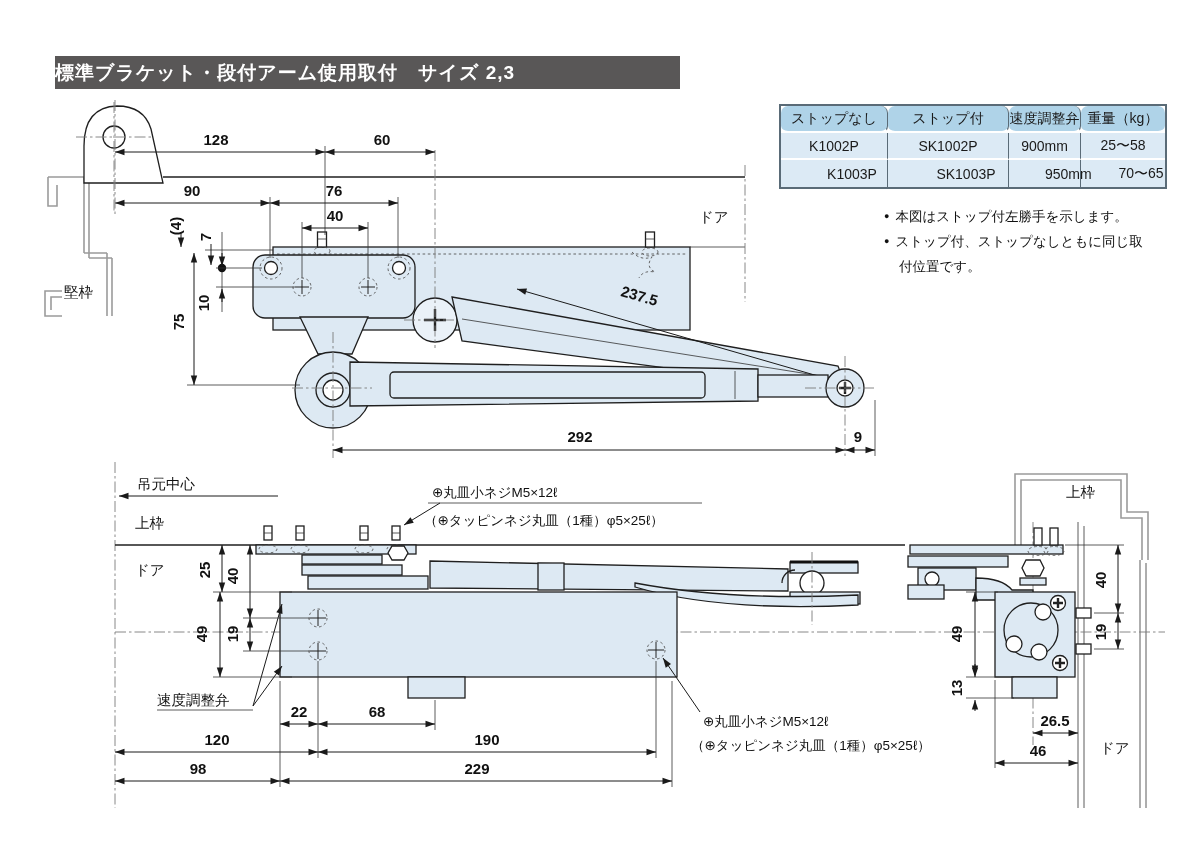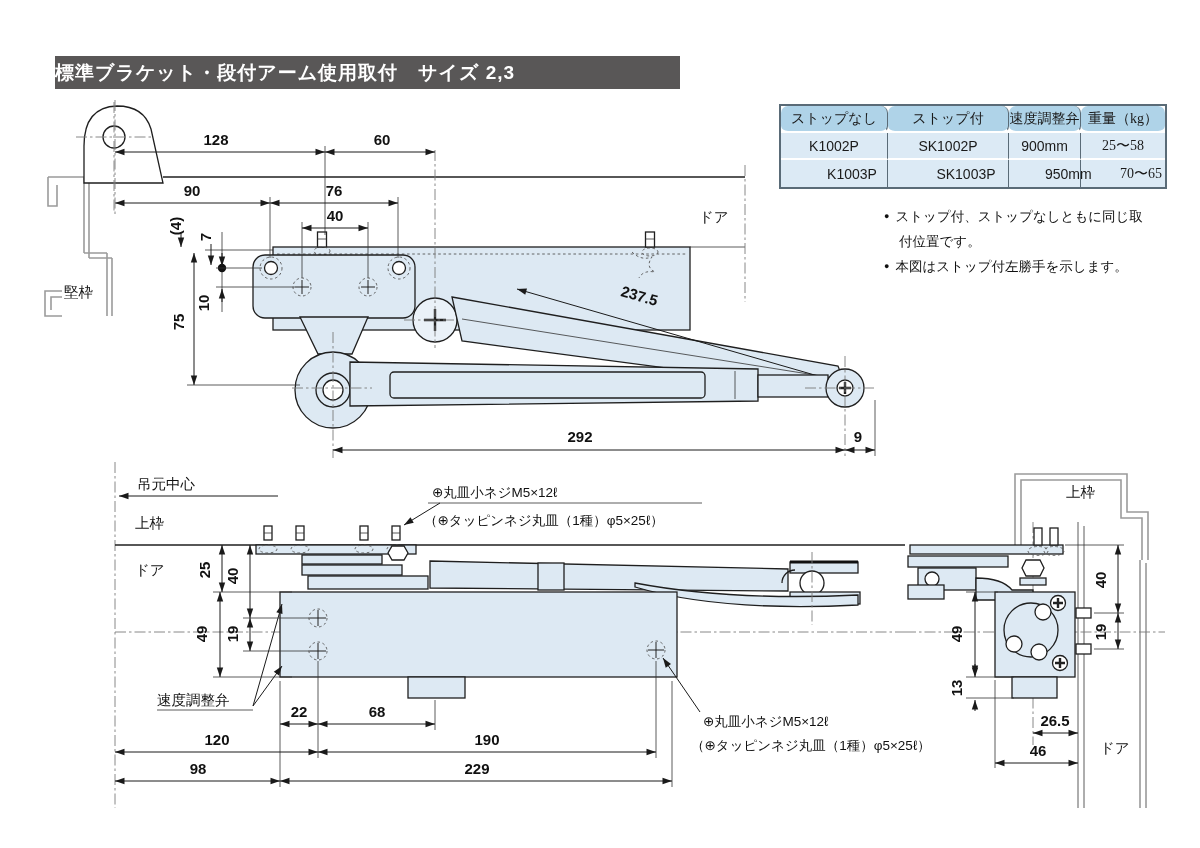--- a/index.html
+++ b/index.html
@@ -14,21 +14,21 @@
   .title-bar{position:absolute;left:55px;top:56px;width:625px;height:33px;
     background:var(--title_bg);color:var(--title_fg);display:flex;align-items:center;
     font-size:19px;font-weight:bold;letter-spacing:1px;}
   table.spec{position:absolute;left:779px;top:104px;width:388px;border-collapse:separate;
     border-spacing:0;border:2px solid var(--tbl_border);background:#fff;table-layout:fixed;}
   table.spec th,table.spec td{text-align:center;font-size:14px;font-weight:normal;
     border-right:1.5px solid var(--tbl_border);border-bottom:2px solid #ffffff;
     height:27px;vertical-align:middle;color:#1a1a1a;}
   table.spec th{background:var(--tbl_head_bg);border-radius:7px;}
   table.spec td{background:var(--tbl_row_bg);}
-  table.spec th:last-child,table.spec td:last-child{border-right:none;font-family:Liberation Serif, serif;}
+  table.spec th:last-child,table.spec td:last-child{border-right:none;}
   table.spec tr:last-child td{border-bottom:none;padding-left:36px;}
   .c1{width:107px}.c2{width:121px}.c3{width:72px}.c4{width:84px}
   .notes{position:absolute;left:884px;top:204px;width:268px;font-size:13.5px;
     line-height:25px;color:#111;}
   .note{padding-left:15px;text-indent:-15px;}
   .note .bullet{font-size:9px;vertical-align:2px;padding-right:6px;}
   svg text{font-family:"Liberation Sans","DejaVu Sans",sans-serif;}
   .dim-t{font-size:15px;font-weight:bold;fill:#111;}
   .jp{font-size:14.5px;fill:#111;}
   .small-t{font-size:13.5px;fill:#111;}
@@ -76,22 +76,22 @@
     <tr>
       <td>K1003P</td>
       <td>SK1003P</td>
       <td>950mm</td>
       <td>70〜65</td>
     </tr>
   </tbody>
     </table>
 
   <div class="notes">
+    <div class="note"><span class="bullet">●</span><span>本図はストップ付左勝手を示します。</span></div>
     <div class="note"><span class="bullet">●</span><span>ストップ付、ストップなしともに同じ取付位置です。</span></div>
-    <div class="note"><span class="bullet">●</span><span>本図はストップ付左勝手を示します。</span></div>
   </div>
 
   <svg width="1200" height="848" viewBox="0 0 1200 848" style="position:absolute;left:0;top:0;">
     <defs>
       <marker id="ar" markerWidth="11" markerHeight="8" refX="10" refY="4" orient="auto-start-reverse">
         <path d="M0.5,0.8 L10,4 L0.5,7.2 Z" fill="#1a1a1a"></path>
       </marker>
     </defs>
 
     <g>

